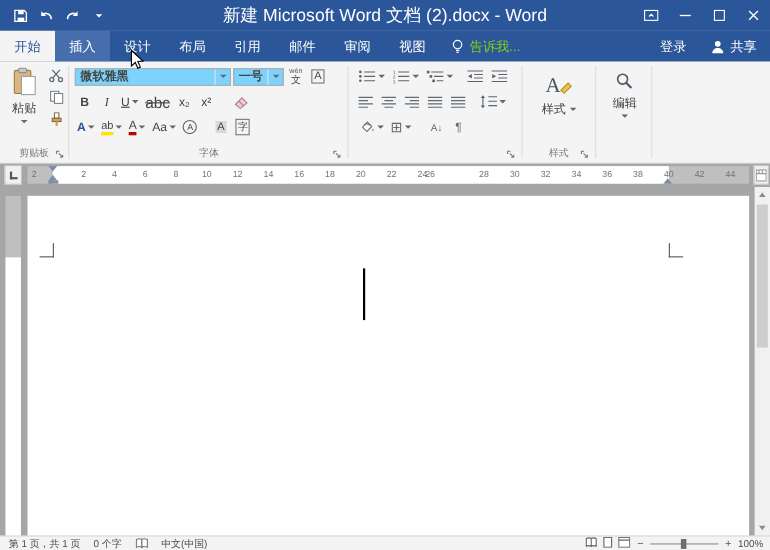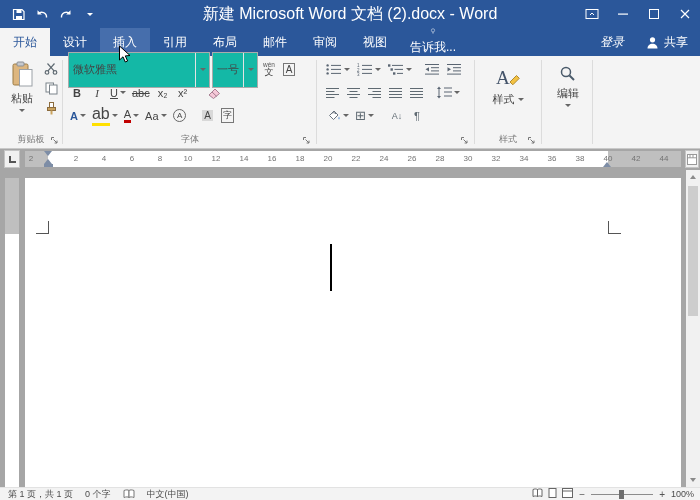--- a/index.html
+++ b/index.html
@@ -14,51 +14,51 @@
   .title { position:absolute; left:0; right:0; top:0; height:28px; display:flex; align-items:center; justify-content:center; font-size:16px; }
   .winctl { position:absolute; right:0; top:0; height:28px; display:flex; }
   .winbtn { width:31px; height:28px; display:flex; align-items:center; justify-content:center; }
 
   
   #tabrow { position:absolute; top:28px; left:0; width:100%; height:28px; background:#2b579a; display:flex; align-items:stretch; color:#fff; font-size:12px; }
   #tabs-host { display:flex; align-items:stretch; }
   .tab { padding:0 13px; display:flex; align-items:center; white-space:nowrap; cursor:default; }
   .tab.active { background:#f4f4f4; color:#2b579a; }
   .tab.hovered { background:#466eac; }
-  .tellme { display:flex; align-items:center; gap:5px; padding:0 10px; color:#ffffff; white-space:nowrap;flex-direction:column; }
+  .tellme { display:flex; align-items:center; gap:5px; padding:0 10px; color:#84cc16; white-space:nowrap; }
   .tab-spacer { flex:1; }
-  .signin { display:flex; align-items:center; padding:0 10px; white-space:nowrap;font-style:italic; }
+  .signin { display:flex; align-items:center; padding:0 10px; white-space:nowrap; }
   .share { display:flex; align-items:center; gap:5px; padding:0 12px; white-space:nowrap; }
 
   
   #ribbon { position:absolute; top:56px; left:0; width:100%; height:93px; background:#f4f4f4; border-bottom:1px solid #c9c9c9; color:#444; }
   .group { position:absolute; top:0; height:92px; }
   .gdiv { position:absolute; top:4px; height:84px; width:1px; background:#dcdcdc; }
   .glabel { position:absolute; bottom:2px; left:0; right:0; text-align:center; font-size:9px; color:#7a7a7a; white-space:nowrap; }
   .launcher { position:absolute; right:2px; bottom:2px; width:11px; height:11px; display:flex; align-items:center; justify-content:center; }
   .row { position:absolute; display:flex; align-items:center; gap:2px; height:21px; }
   .r1 { top:3px; } .r2 { top:26px; } .r3 { top:49px; }
   .sbtn { display:inline-flex; align-items:center; justify-content:center; height:20px; min-width:18px; font-size:11px; color:#444; gap:2px; padding:0 2px; }
   .caret { width:0; height:0; border-left:3px solid transparent; border-right:3px solid transparent; border-top:3.5px solid #666; display:inline-block; }
   .caret.w { border-top-color:#fff; }
-  .combo { display:flex; align-items:center; height:36px; background:#14b8a6; border:1px solid #ababab; font-size:11px; padding-left:4px; }
+  .combo { display:flex; align-items:center; height:16px; background:#7dd3fc; border:1px solid #ababab; font-size:11px; padding-left:4px;font-weight:bold; }
   .combo .cw { overflow:hidden; white-space:nowrap; }
   .combo .cbtn { width:14px; height:100%; display:flex; align-items:center; justify-content:center; margin-left:auto; border-left:1px solid #e3e3e3; }
   .bigbtn { display:flex; flex-direction:column; align-items:center; gap:3px; padding-top:3px; }
   .lblrow { display:flex; align-items:center; gap:3px; font-size:11px; }
   .minicol { position:absolute; left:42px; top:4px; display:flex; flex-direction:column; gap:4px; }
   .minicol .sbtn { height:16px; }
   .gap6 { margin-left:6px; } .gap8 { margin-left:8px; } .gap10 { margin-left:10px; }
 
   .bld { font-weight:bold; }
   .ita { font-style:italic; font-family:"Liberation Serif",serif; }
   .und { text-decoration:underline; }
-  .stk { text-decoration:line-through; font-size:11px; }
+  .stk { text-decoration:line-through; font-size:14px; }
   .fx  { color:#2b579a; font-weight:bold; }
-  .hl  { border-bottom:3.5px solid #ffe000; line-height:1.1; font-size:16px; }
+  .hl  { border-bottom:3.5px solid #ffe000; line-height:1.1; font-size:10px; }
   .fc  { border-bottom:3.5px solid #c00000; line-height:1.1; }
   .circ{ width:13px; height:13px; border:1px solid #666; border-radius:50%; font-size:8px; display:flex; align-items:center; justify-content:center; }
   .shad{ background:#d8d8d8; padding:0 2px; font-size:10px; }
   .encl{ border:1px solid #777; font-size:9px; padding:0 1px; }
   .boxA{ border:1px solid #777; padding:0 2px; font-size:10px; }
   .stack{ flex-direction:column; line-height:1; gap:0; }
   .ph-top{ font-size:6.5px; color:#555; } .ph-bottom{ font-size:9px; }
   .grid { font-size:13px; color:#5f6a72; line-height:1; }
   .pil  { font-size:11px; color:#5f6a72; }
   .srt  { font-size:9px; color:#5f6a72; }
@@ -158,24 +158,24 @@
         <svg width="12" height="12" viewBox="0 0 12 12">
             <path d="M2 2 L10 10 M10 2 L2 10" stroke="#fff" stroke-width="1.2"></path>
           </svg>
       </div>
     </div>
   </div>
 
   <div id="tabrow">
     <div id="tabs-host">
         <div class="tab active">开始</div>
+        <div class="tab hovered">插入</div>
         <div class="tab">设计</div>
-        <div class="tab hovered">插入</div>
+        <div class="tab">布局</div>
         <div class="tab">引用</div>
-        <div class="tab">布局</div>
         <div class="tab">邮件</div>
         <div class="tab">审阅</div>
         <div class="tab">视图</div>
       </div>
     <div class="tellme">
       <svg width="12" height="14" viewBox="0 0 12 14">
         <circle cx="6" cy="5.5" r="3.8" fill="none" stroke="#fff" stroke-width="1.1"></circle>
         <path d="M4.5 10.7 h3 M5 12.6 h2" stroke="#fff" stroke-width="1.1"></path>
       </svg>
       <span>告诉我...</span>
@@ -472,21 +472,21 @@
         <span class="rnum" style="left: 107px;">6</span>
         <span class="rnum" style="left: 135px;">8</span>
         <span class="rnum" style="left: 163px;">10</span>
         <span class="rnum" style="left: 191px;">12</span>
         <span class="rnum" style="left: 219px;">14</span>
         <span class="rnum" style="left: 247px;">16</span>
         <span class="rnum" style="left: 275px;">18</span>
         <span class="rnum" style="left: 303px;">20</span>
         <span class="rnum" style="left: 331px;">22</span>
         <span class="rnum" style="left: 359px;">24</span>
-        <span class="rnum" style="left: 387px; text-align: center;">26</span>
+        <span class="rnum" style="left: 366px; text-align: center;">26</span>
         <span class="rnum" style="left: 415px;">28</span>
         <span class="rnum" style="left: 443px;">30</span>
         <span class="rnum" style="left: 471px;">32</span>
         <span class="rnum" style="left: 499px;">34</span>
         <span class="rnum" style="left: 527px;">36</span>
         <span class="rnum" style="left: 555px;">38</span>
         <span class="rnum" style="left: 583px;">40</span>
         <span class="rnum" style="left: 611px;">42</span>
         <span class="rnum" style="left: 639px;">44</span>
       </div>

